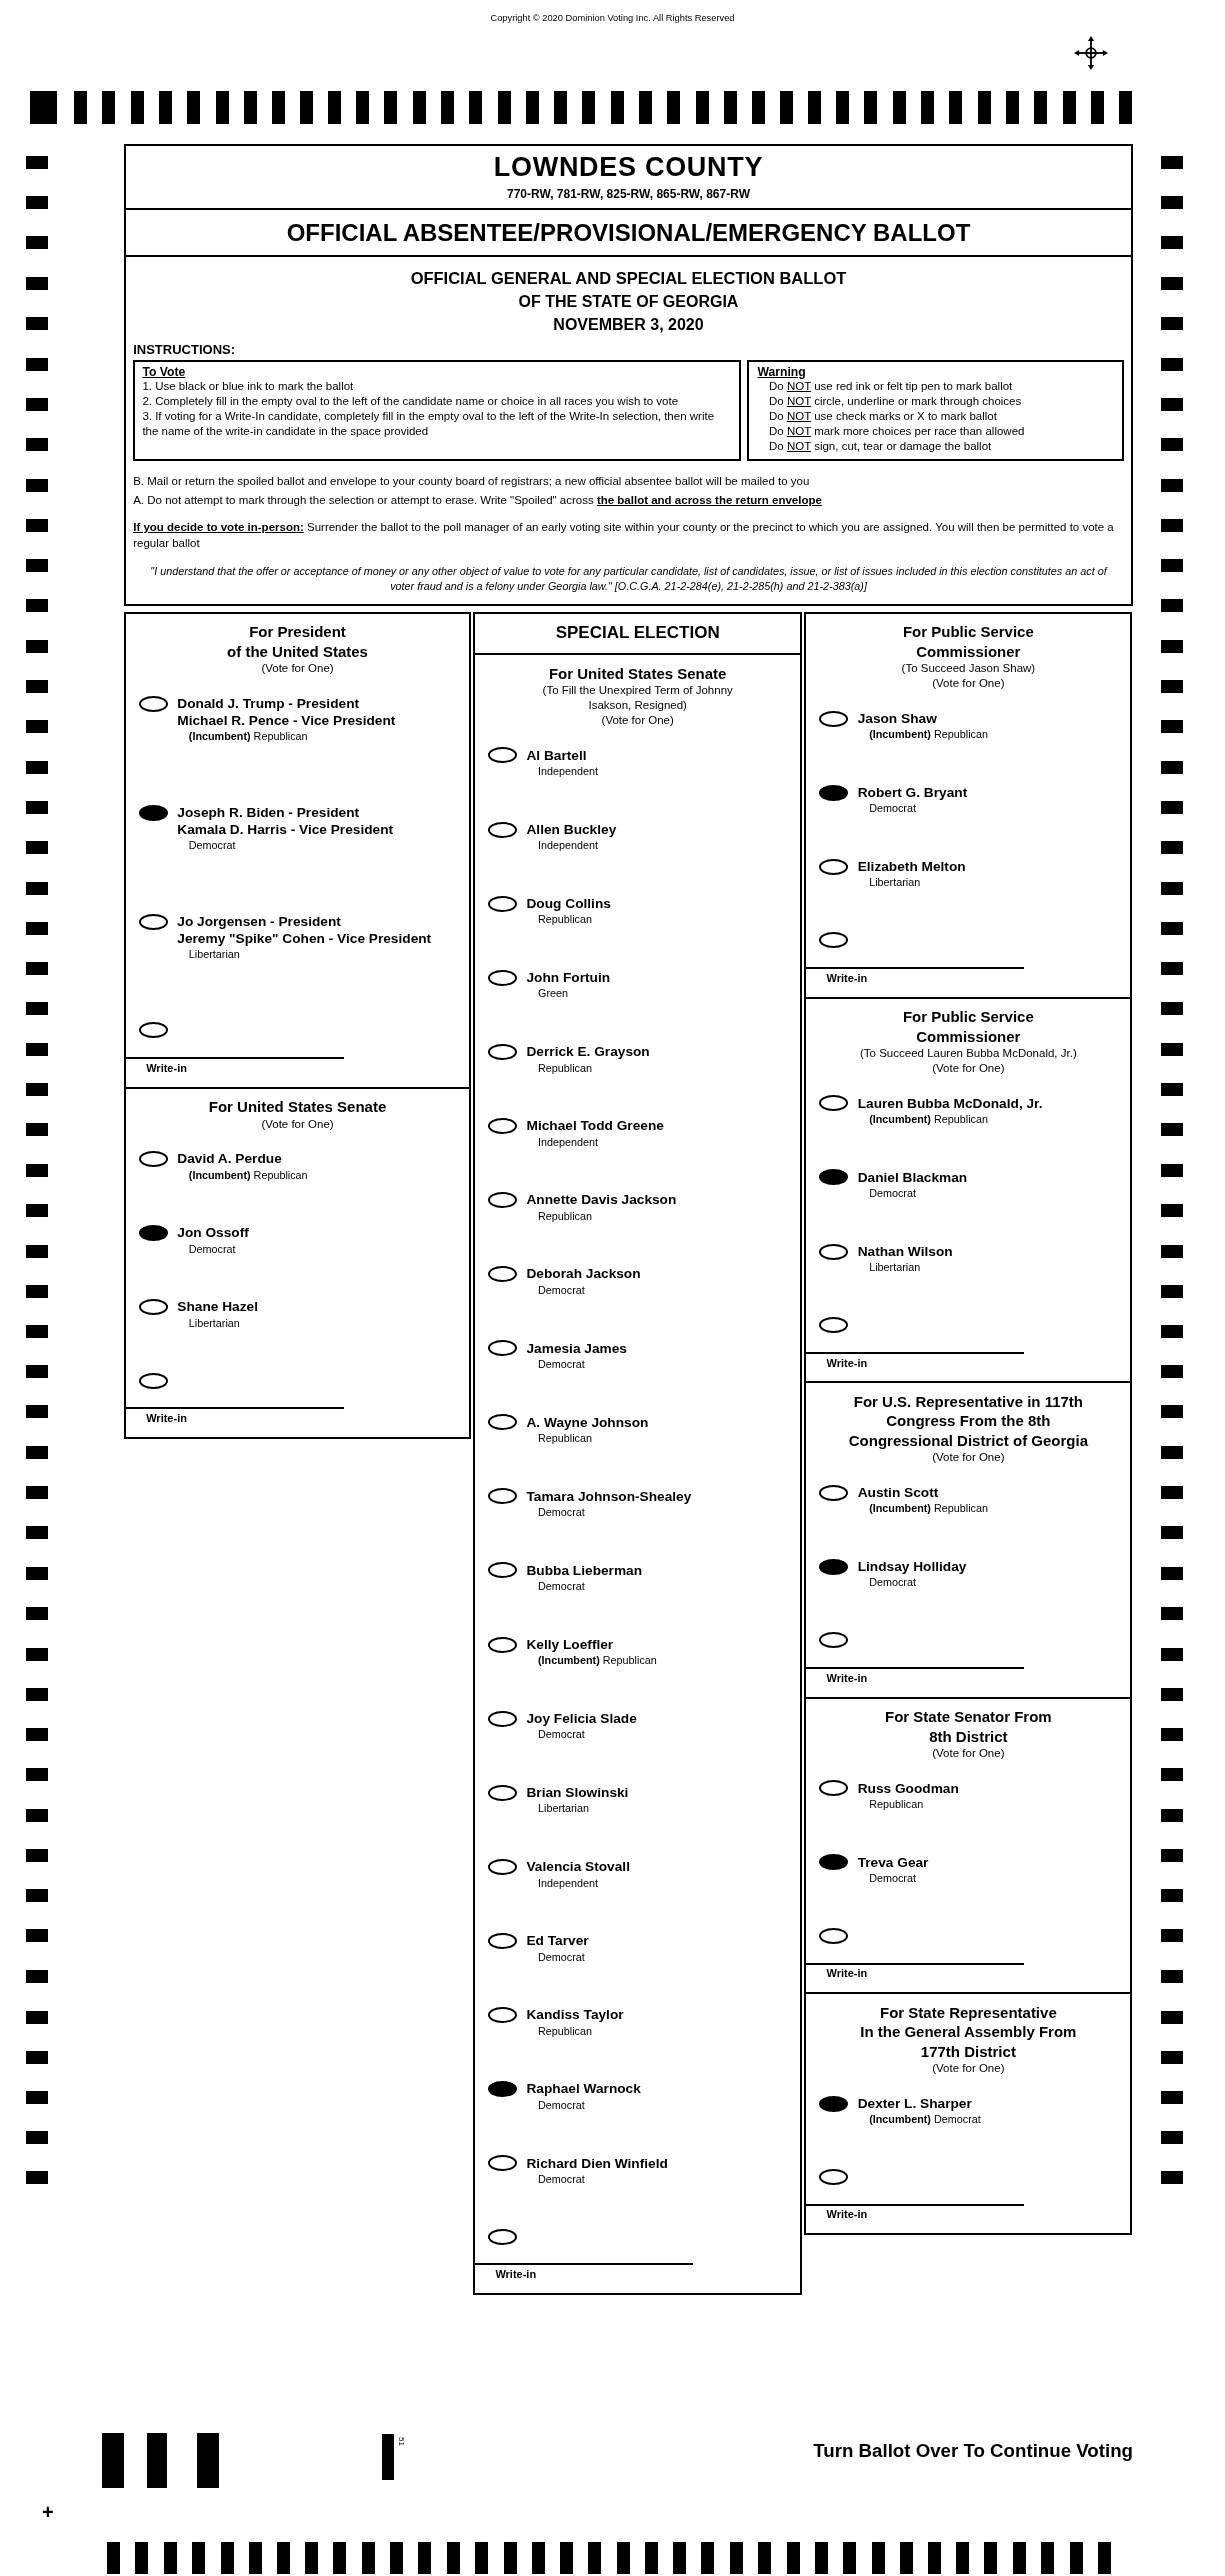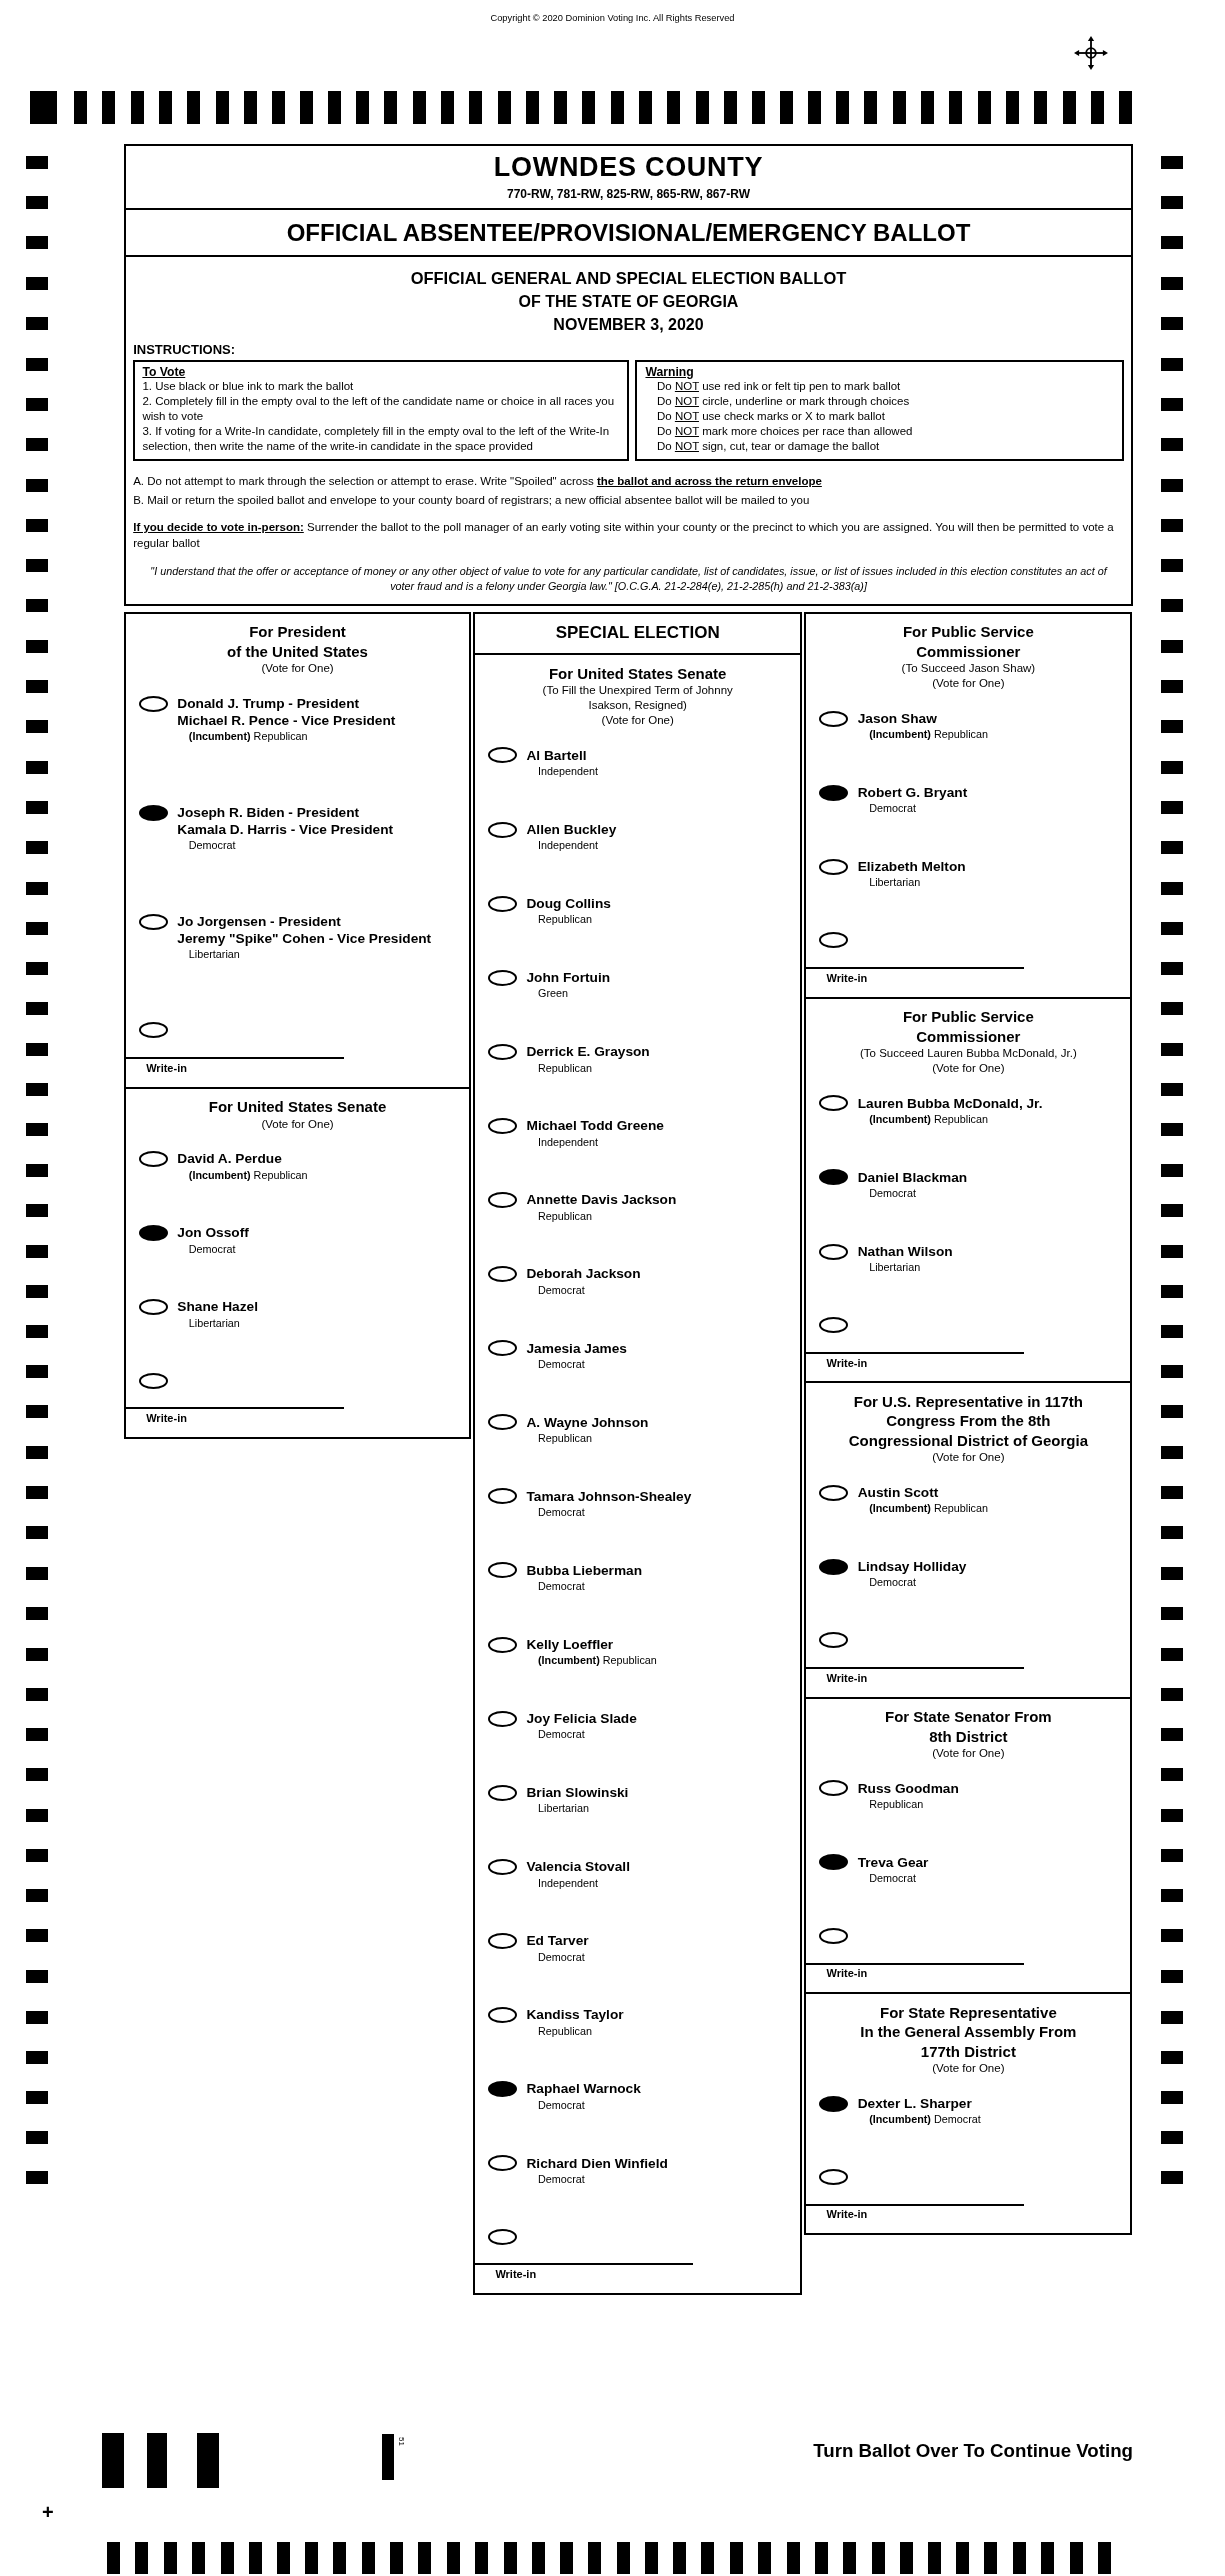--- a/index.html
+++ b/index.html
@@ -18,21 +18,21 @@
   .county-box { border-bottom:2.2px solid #000; text-align:center; padding:5.7px 0 7.2px; }
   .county { font-size:27px; font-weight:bold; letter-spacing:0.7px; }
   .precincts { font-size:12px; font-weight:bold; margin-top:4.3px; }
   .type-box { border-bottom:2.2px solid #000; text-align:center; font-size:24px; font-weight:bold; padding:8.6px 0; }
   .title-box { text-align:center; padding:11.5px 0 2.9px; font-weight:bold; }
   .t1 { font-size:16.5px; }
   .t2,.t3 { font-size:16px; margin-top:5px; }
 
   .instr-label { font-size:13px; font-weight:bold; margin:5.7px 0 2.2px 7.2px; }
   .instr-row { display:flex; gap:5.7px; margin:0 7.2px; }
-  .tv-box { border:2.2px solid #000; width:496px; padding:2.9px 7.2px 5.7px; }
+  .tv-box { border:2.2px solid #000; width:608px; padding:2.9px 7.2px 5.7px; }
   .warn-box { border:2.2px solid #000; flex:1; padding:2.9px 8.6px 5.7px; }
   .tv-title,.warn-title { font-size:12.2px; font-weight:bold; }
   .tv-item { font-size:11.5px; line-height:15px; }
   .warn-item { font-size:11.5px; line-height:15px; margin-left:11.5px; }
 
   .u { text-decoration:underline; }
   .bu { font-weight:bold; text-decoration:underline; }
 
   .mistake { margin:11.5px 7.2px 0; font-size:11.5px; line-height:16px; }
   .mistake-title { margin-bottom:7.2px; display:block; }
@@ -123,22 +123,22 @@
               <div class="warn-item">Do <span class="u">NOT</span> use red ink or felt tip pen to mark ballot</div>
               <div class="warn-item">Do <span class="u">NOT</span> circle, underline or mark through choices</div>
               <div class="warn-item">Do <span class="u">NOT</span> use check marks or X to mark ballot</div>
               <div class="warn-item">Do <span class="u">NOT</span> mark more choices per race than allowed</div>
               <div class="warn-item">Do <span class="u">NOT</span> sign, cut, tear or damage the ballot</div>
             </div>
         </div>
       </div>
 
       <div class="mistake">
+        <div class="mistake-line">B. Mail or return the spoiled ballot and envelope to your county board of registrars; a new official absentee ballot will be mailed to you</div>
         <div class="mistake-line"><span>A. Do not attempt to mark through the selection or attempt to erase.  Write "Spoiled" across </span><span class="bu">the ballot and across the return envelope</span></div>
-        <div class="mistake-line">B. Mail or return the spoiled ballot and envelope to your county board of registrars; a new official absentee ballot will be mailed to you</div>
       </div>
 
       <div class="inperson">
         <span class="bu">If you decide to vote in-person:</span><span>  Surrender the ballot to the poll manager of an early voting site within your county or the precinct to which you are assigned.  You will then be permitted to vote a regular ballot</span>
       </div>
 
       <div class="felony">"I understand that the offer or acceptance of money or any other object of value to vote for any particular candidate, list of candidates, issue, or list of issues included in this election constitutes an act of voter fraud and is a felony under Georgia law." [O.C.G.A. 21-2-284(e), 21-2-285(h) and 21-2-383(a)]</div>
     </div>
 
     <div class="columns" id="contest-columns">

